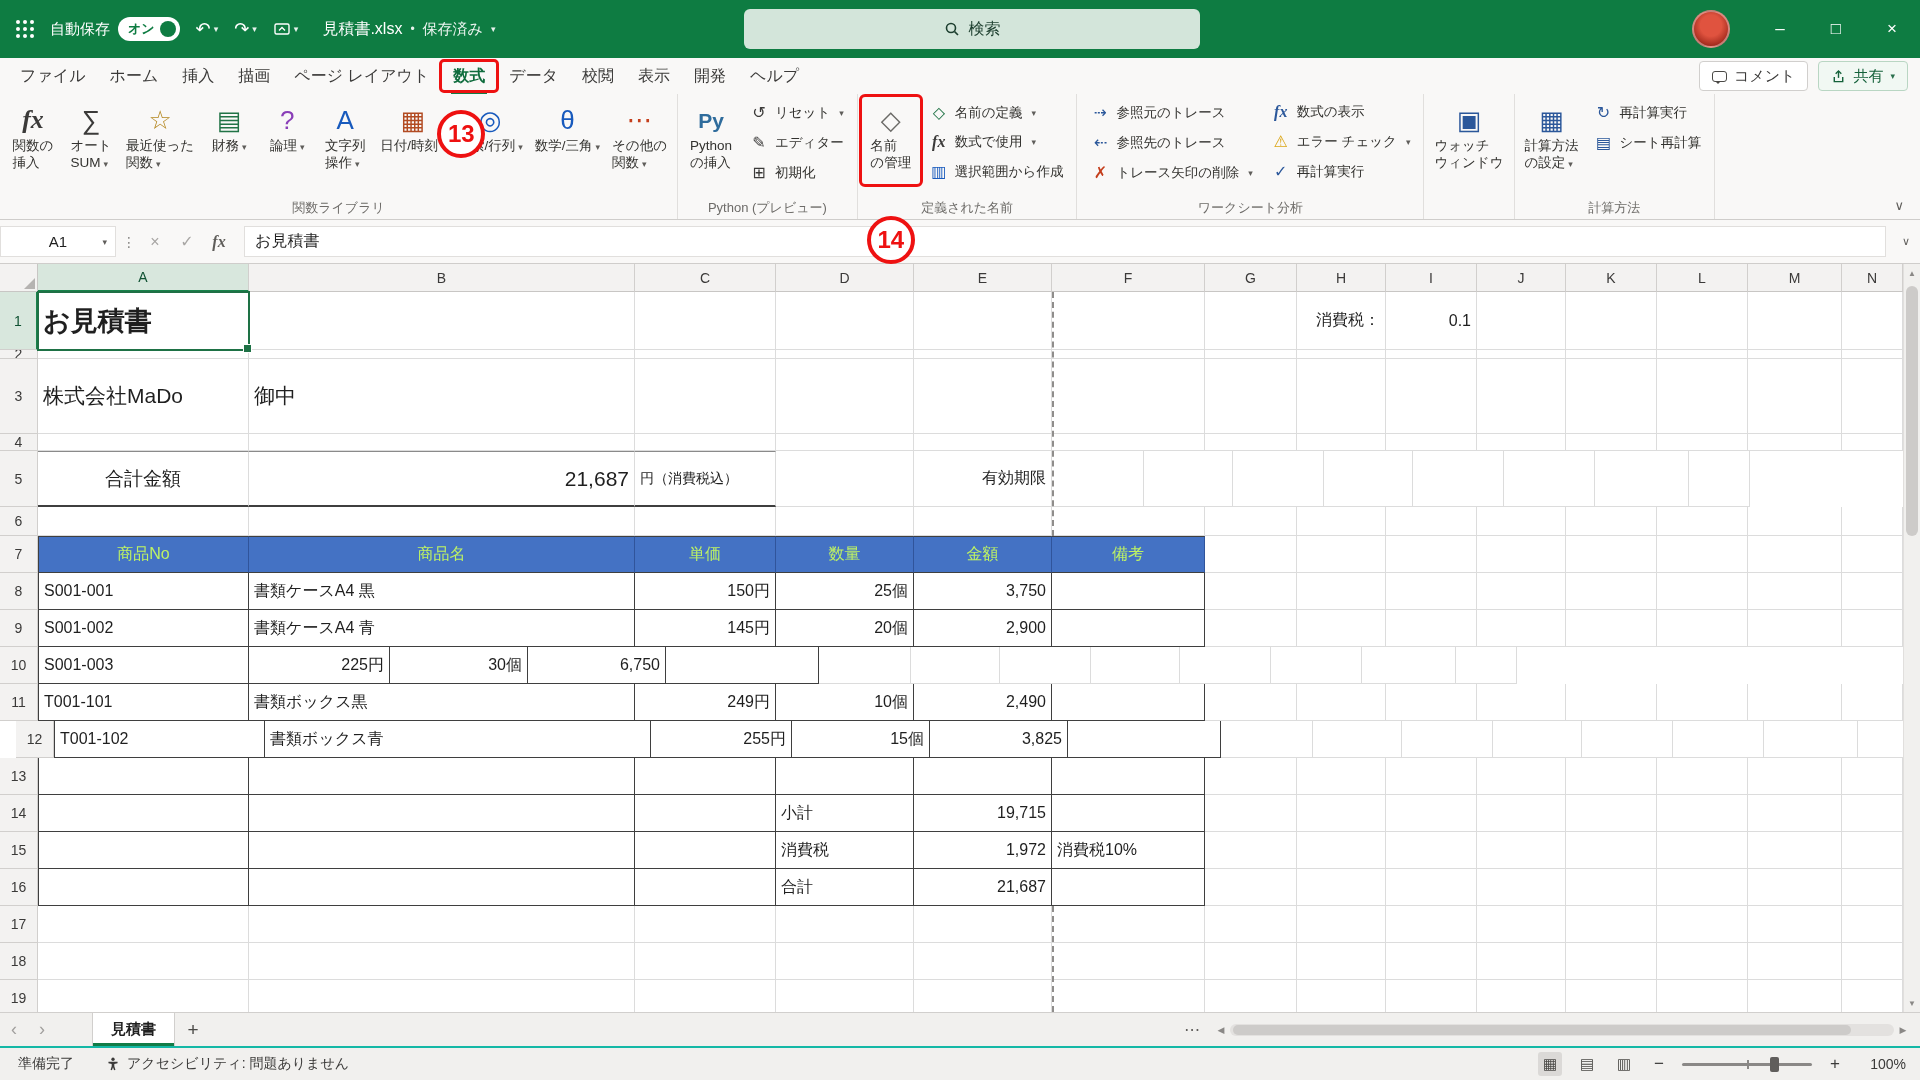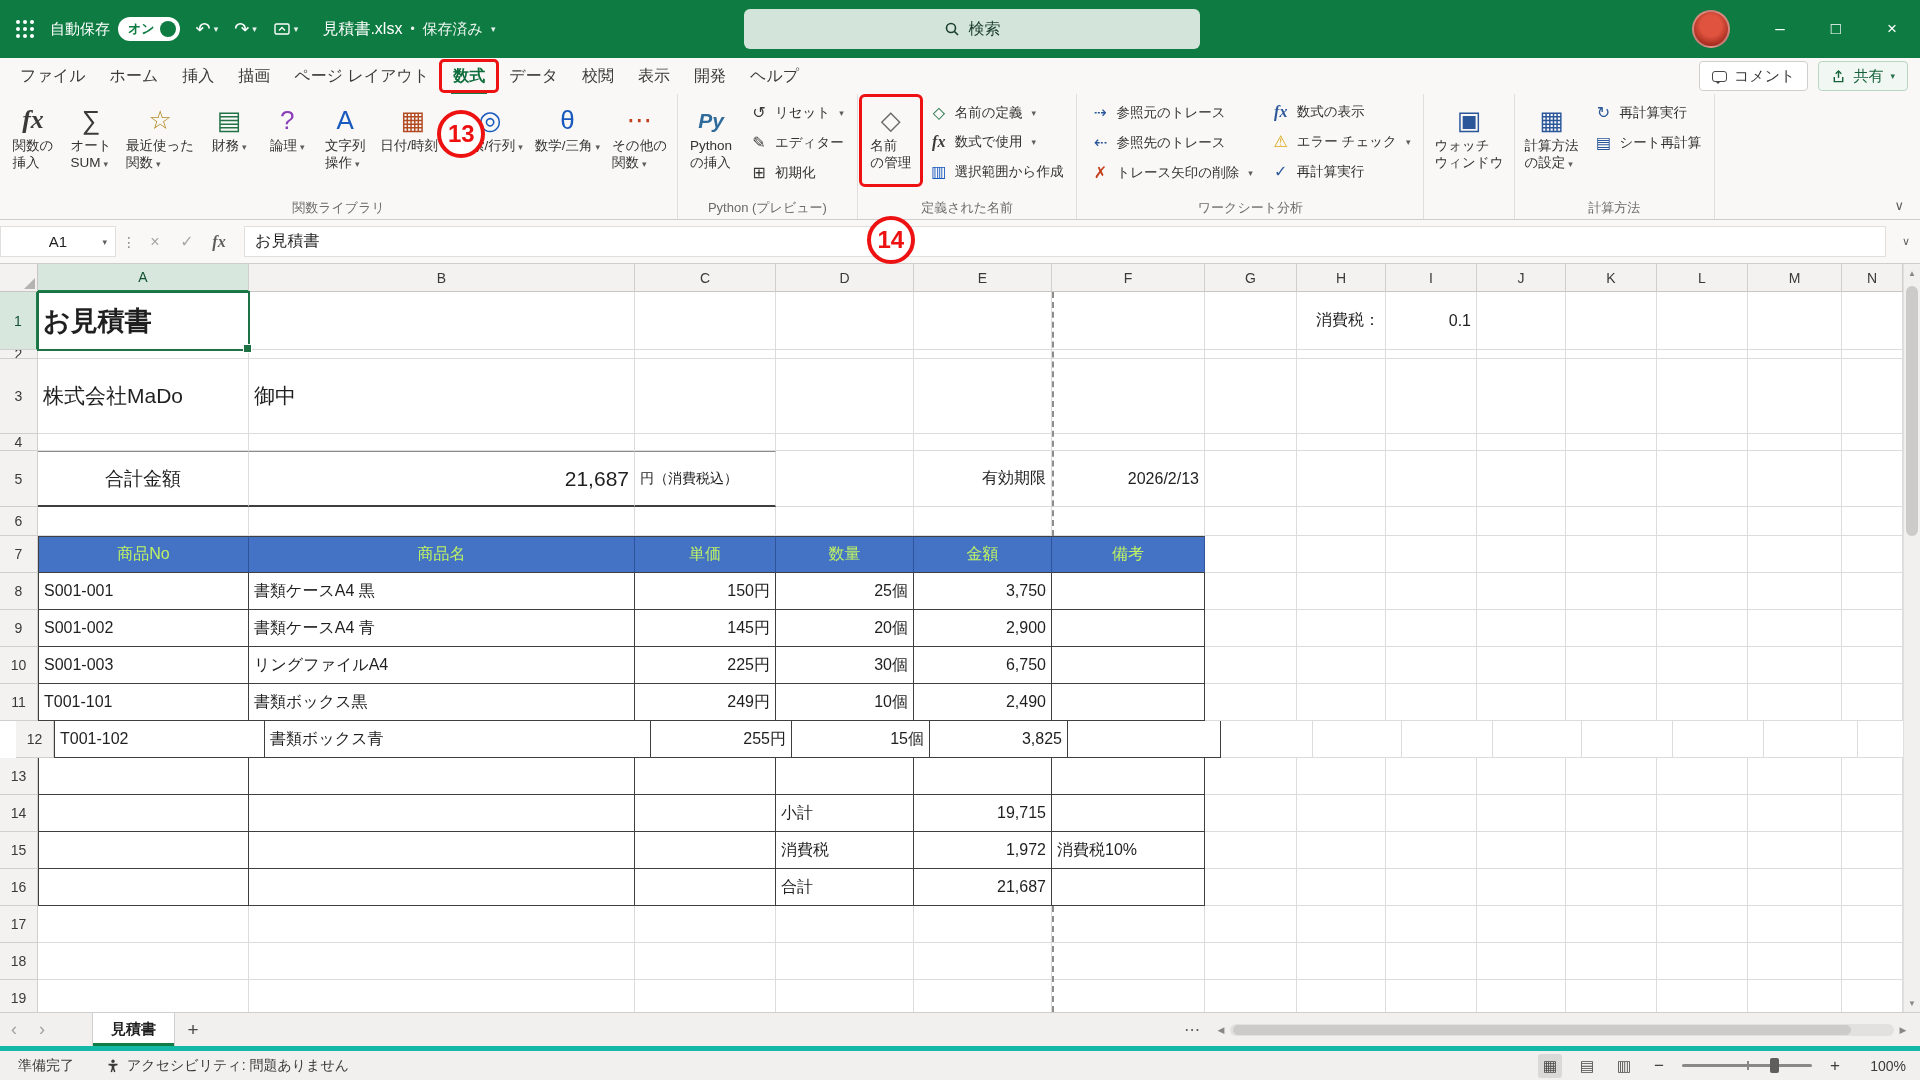--- a/index.html
+++ b/index.html
@@ -41,21 +41,21 @@
 
   
   .ribbon { position:absolute; top:94px; left:0; width:1920px; height:126px; background:#f9f8f7; border-bottom:1px solid #cfcdcb; }
   .rb-groups { display:flex; height:100%; }
   .rb-group { display:flex; flex-direction:column; border-right:1px solid #e1dfdd; padding:2px 4px 0; }
   .rb-items { display:flex; flex:1; align-items:stretch; }
   .rb-label { height:22px; display:flex; align-items:center; justify-content:center; font-size:13px; color:#6e6c69; white-space:nowrap; padding:0 8px; }
   .rb-large { position:relative; display:flex; flex-direction:column; align-items:center; padding:7px 6px 2px; min-width:58px; cursor:pointer; border-radius:4px; }
   .rb-icon { height:34px; display:flex; align-items:center; justify-content:center; font-size:26px; line-height:1; }
   .ic-fx { font-family:"Liberation Serif","DejaVu Serif",serif; font-style:italic; font-weight:bold; }
-  .ic-py { font-weight:bold; font-style:italic; font-size:21px; }
+  .ic-py { font-weight:bold; font-size:21px; }
   .rb-lines { text-align:left; font-size:13.5px; line-height:17px; color:#33322f; white-space:nowrap; }
   .rb-caret { font-size:9px; color:#5f5d5a; margin-left:3px; }
   .rb-col { display:flex; flex-direction:column; justify-content:flex-start; padding:3px 2px; gap:3px; }
   .rb-small { display:flex; align-items:center; gap:6px; padding:4px 7px; font-size:13.5px; color:#33322f; border-radius:4px; cursor:pointer; white-space:nowrap; }
   .rb-small .ic { width:20px; font-size:16px; text-align:center; flex:none; }
   .rb-collapse { position:absolute; right:16px; bottom:6px; color:#5f5d5a; font-size:13px; cursor:pointer; }
   .rb-large .red-frame { position:absolute; inset:-2px -3px 10px; border:3px solid #ee1111; border-radius:6px; z-index:30; }
 
   
   .fbar { position:absolute; top:220px; left:0; width:1920px; height:44px; background:#f9f8f7; border-bottom:1px solid #cfcdcb; }
@@ -111,21 +111,21 @@
   .sheet-tab.active::after { content:""; position:absolute; left:0; right:0; bottom:0; height:3px; background:#127c47; }
   .sb-add { width:36px; text-align:center; font-size:19px; color:#4a4946; cursor:pointer; flex:none; }
   .sb-right { position:absolute; right:0; top:0; height:100%; display:flex; align-items:center; gap:8px; padding-right:8px; }
   .sb-more { color:#5f5d5a; font-size:16px; width:24px; text-align:center; cursor:pointer; }
   .hscroll { display:flex; align-items:center; width:700px; height:100%; }
   .hs-arrow { width:18px; text-align:center; color:#8a8886; font-size:9px; cursor:pointer; }
   .hs-track { flex:1; height:12px; background:#e3e1df; border-radius:6px; position:relative; }
   .hs-thumb { position:absolute; left:3px; top:1px; bottom:1px; width:93%; background:#cdcbc9; border-radius:5px; cursor:grab; }
 
   
-  .statusbar { position:absolute; top:1046px; left:0; width:1920px; height:34px; background:#f1f0ee; border-top:5px solid #14b8a6; display:flex; align-items:center; font-size:14px; color:#3b3a39; }
+  .statusbar { position:absolute; top:1046px; left:0; width:1920px; height:34px; background:#f1f0ee; border-top:2px solid #14b8a6; display:flex; align-items:center; font-size:14px; color:#3b3a39; }
   .st-ready { padding:0 18px; cursor:pointer; }
   .st-acc { display:flex; align-items:center; gap:7px; padding:0 14px; cursor:pointer; }
   .st-right { position:absolute; right:14px; display:flex; align-items:center; gap:13px; }
   .view-ic { font-size:15px; color:#4a4946; cursor:pointer; width:24px; height:24px; display:flex; align-items:center; justify-content:center; border-radius:3px; }
   .view-ic.active { background:#dbd9d7; }
   .zoom-btn { width:20px; text-align:center; font-size:17px; cursor:pointer; }
   .zoom-track { width:130px; height:3px; background:#8a8886; position:relative; border-radius:2px; cursor:pointer; }
   .zoom-tick { position:absolute; left:50%; top:-3px; width:2px; height:9px; background:#8a8886; }
   .zoom-thumb { position:absolute; left:68%; top:-6px; width:9px; height:15px; background:#605e5c; border-radius:2px; cursor:grab; }
   .zoom-pct { width:48px; text-align:right; cursor:pointer; }
@@ -554,21 +554,20 @@
           <div class="g-cell" style="width: 94px;"></div>
           <div class="g-cell" style="width: 61px;"></div>
         </div>
         <div class="g-row" style="height: 56px;">
           <div class="g-rowhead">5</div>
           <div class="g-cell al-c t-total-label total-band" style="width: 211px;">合計金額</div>
           <div class="g-cell al-r t-total-num total-band" style="width: 386px;">21,687</div>
           <div class="g-cell t-small total-band" style="width: 141px;">円（消費税込）</div>
           <div class="g-cell" style="width: 138px;"></div>
           <div class="g-cell al-r" style="width: 138px;">有効期限</div>
-          <div class="g-cell al-r" style="width: 153px;">2026/2/13</div>
           <div class="g-cell" style="width: 92px;"></div>
           <div class="g-cell" style="width: 89px;"></div>
           <div class="g-cell" style="width: 91px;"></div>
           <div class="g-cell" style="width: 89px;"></div>
           <div class="g-cell" style="width: 91px;"></div>
           <div class="g-cell" style="width: 91px;"></div>
           <div class="g-cell" style="width: 94px;"></div>
           <div class="g-cell" style="width: 61px;"></div>
         </div>
         <div class="g-row" style="height: 29px;">
@@ -635,21 +634,20 @@
           <div class="g-cell" style="width: 91px;"></div>
           <div class="g-cell" style="width: 89px;"></div>
           <div class="g-cell" style="width: 91px;"></div>
           <div class="g-cell" style="width: 91px;"></div>
           <div class="g-cell" style="width: 94px;"></div>
           <div class="g-cell" style="width: 61px;"></div>
         </div>
         <div class="g-row" style="height: 37px;">
           <div class="g-rowhead">10</div>
           <div class="g-cell tbl tbl-first" style="width: 211px;">S001-003</div>
-          <div class="g-cell tbl" style="width: 386px;">リングファイルA4</div>
           <div class="g-cell al-r tbl" style="width: 141px;">225円</div>
           <div class="g-cell al-r tbl" style="width: 138px;">30個</div>
           <div class="g-cell al-r tbl" style="width: 138px;">6,750</div>
           <div class="g-cell tbl" style="width: 153px;"></div>
           <div class="g-cell" style="width: 92px;"></div>
           <div class="g-cell" style="width: 89px;"></div>
           <div class="g-cell" style="width: 91px;"></div>
           <div class="g-cell" style="width: 89px;"></div>
           <div class="g-cell" style="width: 91px;"></div>
           <div class="g-cell" style="width: 91px;"></div>

